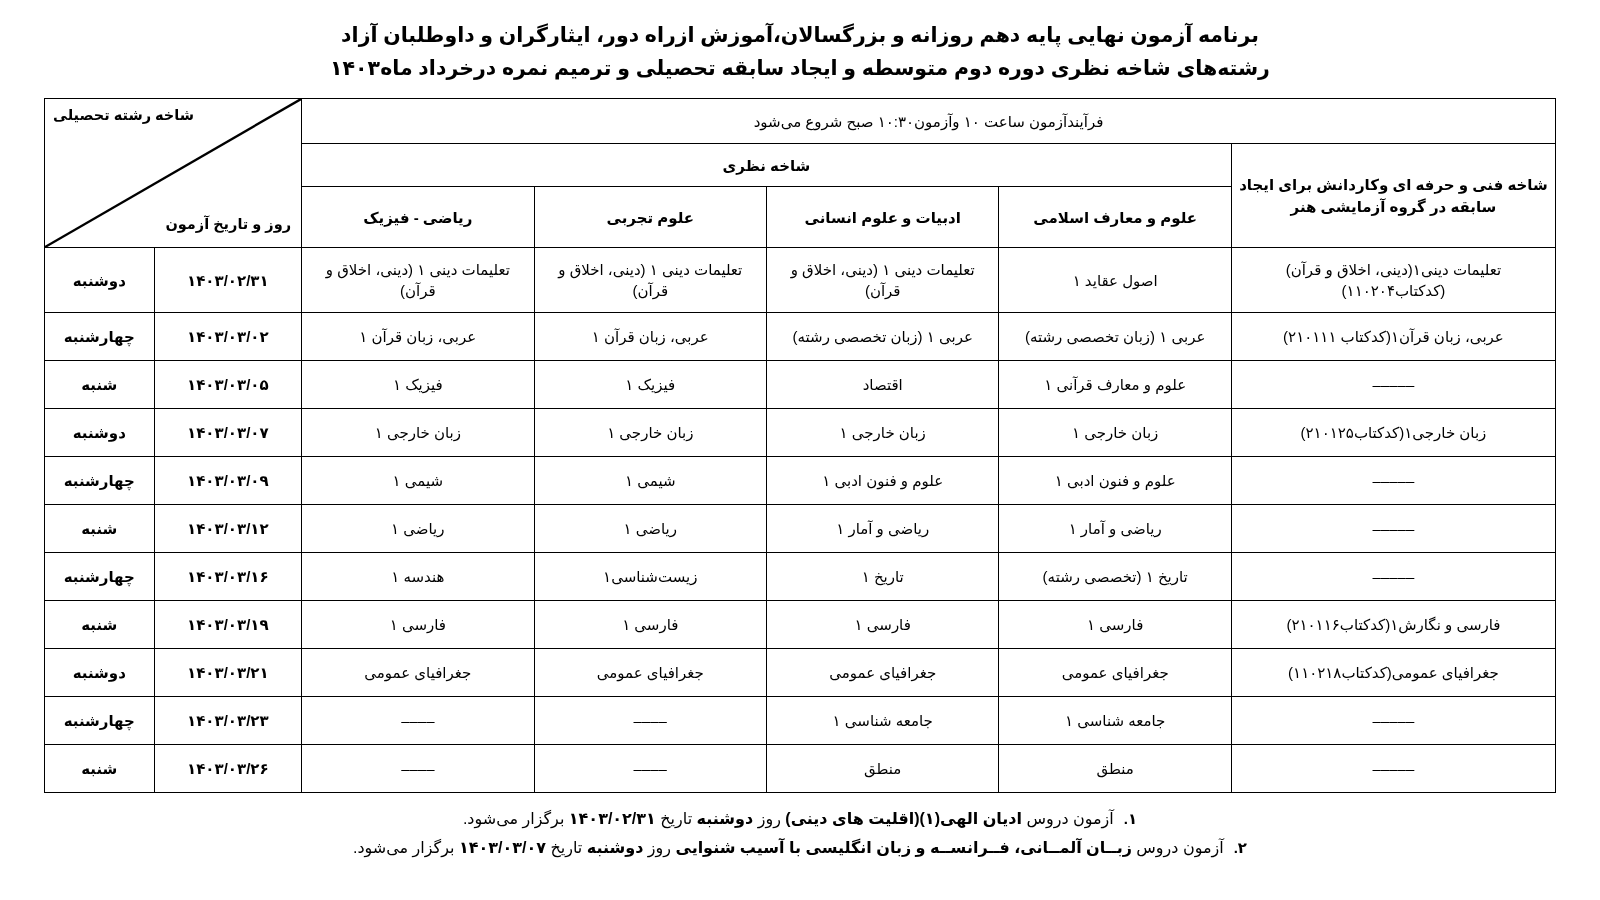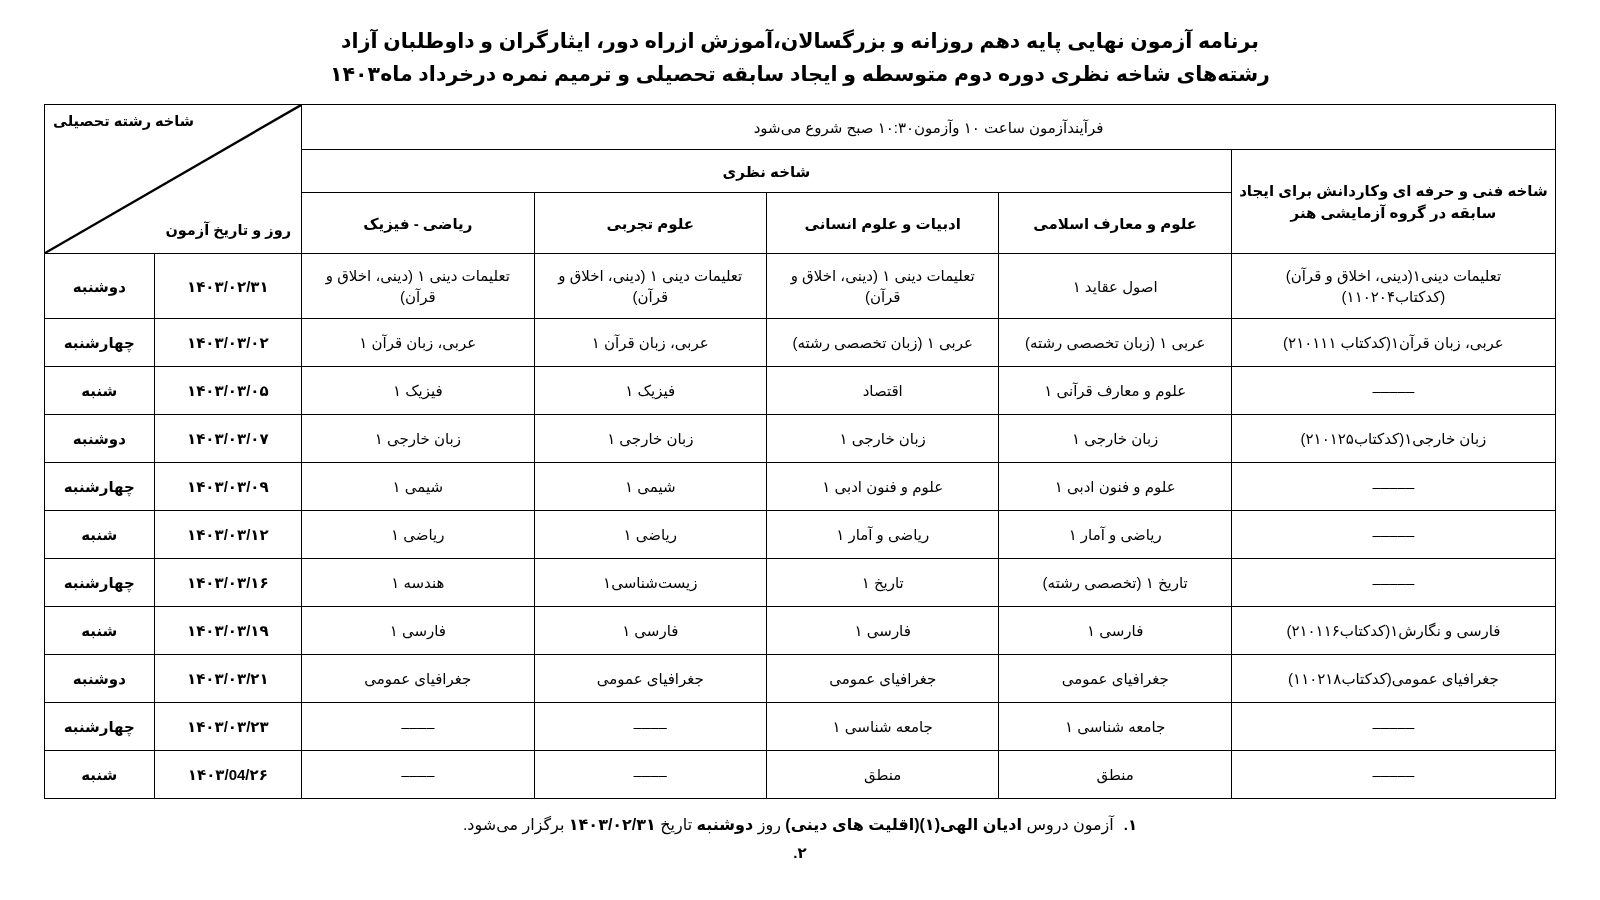--- a/index.html
+++ b/index.html
@@ -12,21 +12,21 @@
     height: 900px;
     font-family: "Liberation Sans", "DejaVu Sans", sans-serif;
     color: #000000;
     overflow: hidden;
   }
   .page {
     position: relative;
     width: 1600px;
     height: 710px;
     box-sizing: border-box;
-    padding: 8px;
+    padding: 2px;
   }
   .title-block {
     text-align: center;
     padding: 16px 40px 6px 40px;
   }
   .title-line {
     font-size: 20.5px;
     font-weight: bold;
     line-height: 1.62;
     letter-spacing: -0.1px;
@@ -250,33 +250,36 @@
         <td>––––</td>
         <td class="col-date">۱۴۰۳/۰۳/۲۳</td>
         <td class="col-day">چهارشنبه</td>
       </tr>
       <tr class="row">
         <td>–––––</td>
         <td>منطق</td>
         <td>منطق</td>
         <td>––––</td>
         <td>––––</td>
-        <td class="col-date">۱۴۰۳/04/۲۶</td>
+        <td class="col-date">۱۴۰۳/۰۳/۲۶</td>
         <td class="col-day">شنبه</td>
       </tr>
     </tbody>
   </table>
 
   <div class="notes">
 
     <div class="note-item">
       <span class="note-num">۱.</span>
       <span class="note-text">
         <span>آزمون دروس </span><b>ادیان الهی(۱)(اقلیت  های دینی)</b><span> روز </span><b>دوشنبه</b><span> تاریخ </span><b>۱۴۰۳/۰۲/۳۱</b><span> برگزار می‌شود.</span>
       </span>
     </div>
 
     <div class="note-item">
       <span class="note-num">۲.</span>
+      <span class="note-text">
+        <span>آزمون دروس </span><b>زبــان آلمــانی، فــرانســه و زبان انگلیسی</b><span> </span><b>با آسیب شنوایی</b><span> روز </span><b>دوشنبه</b><span> تاریخ </span><b>۱۴۰۳/۰۳/۰۷</b><span> برگزار می‌شود.</span>
+      </span>
     </div>
   </div>
 
 </div>
 
 </body></html>

